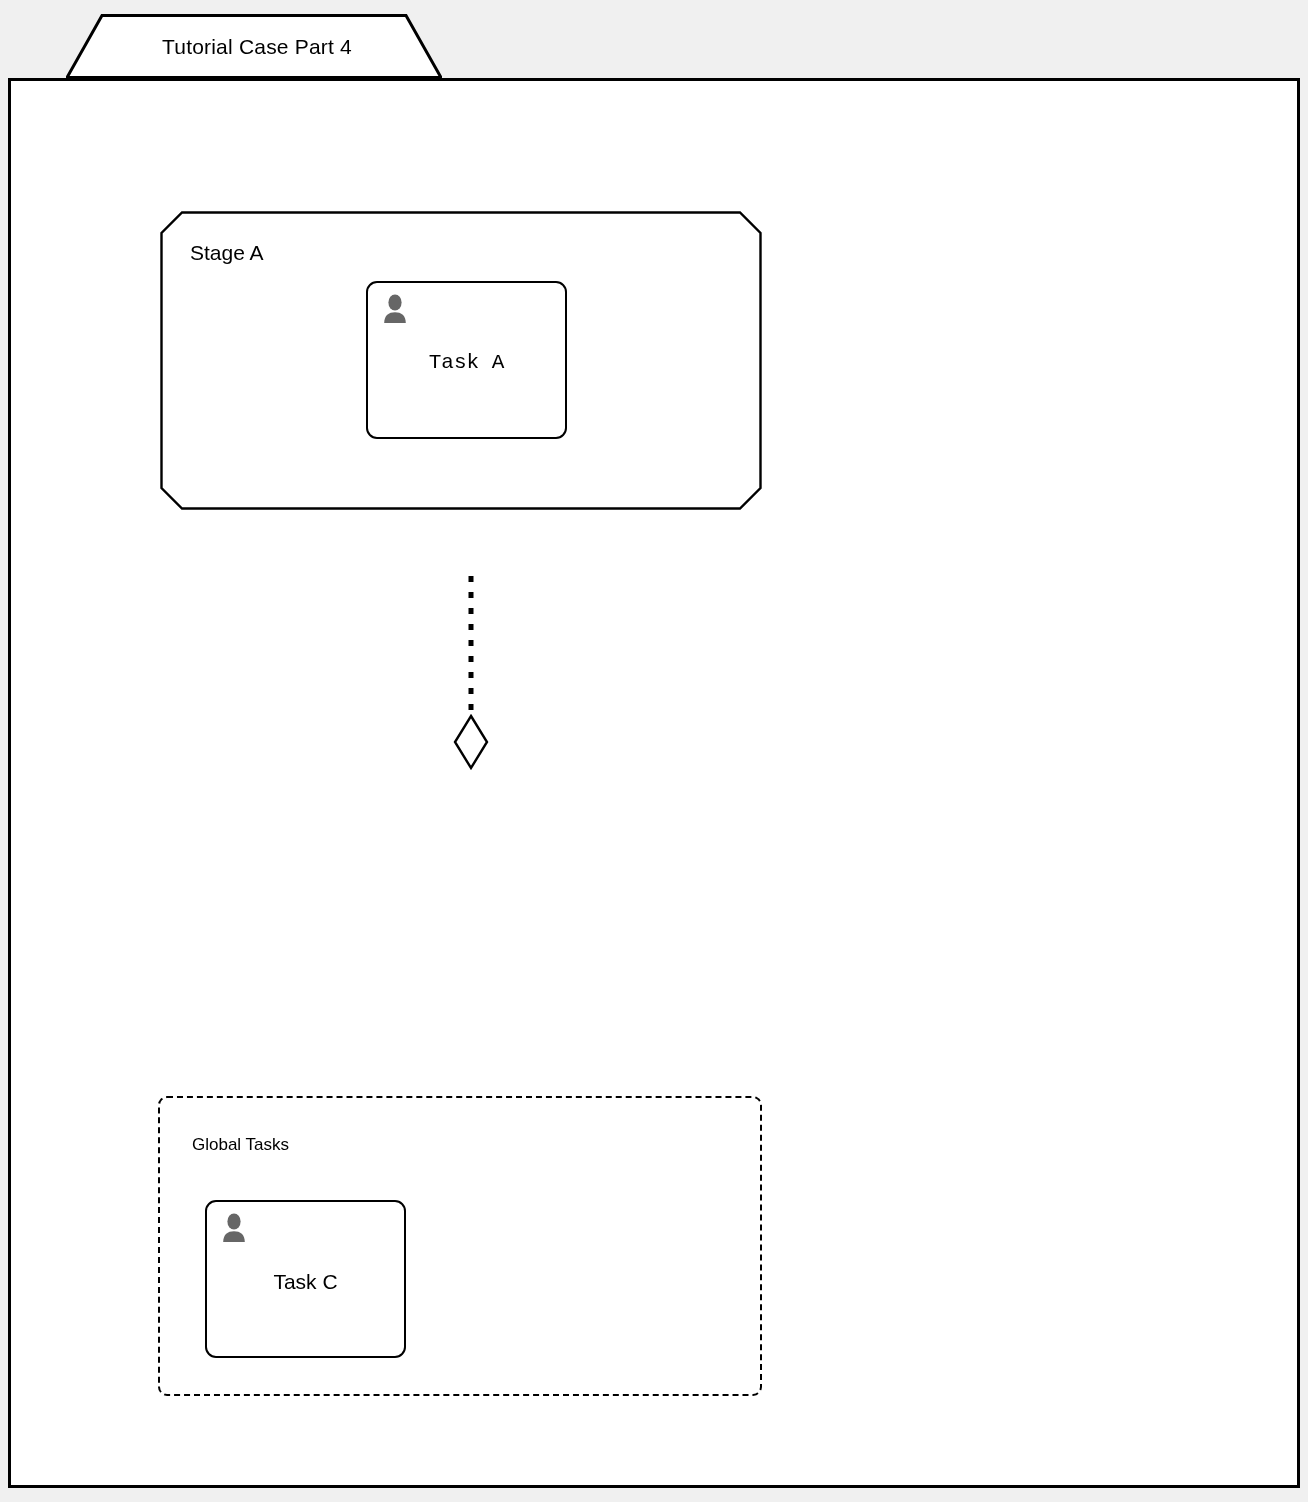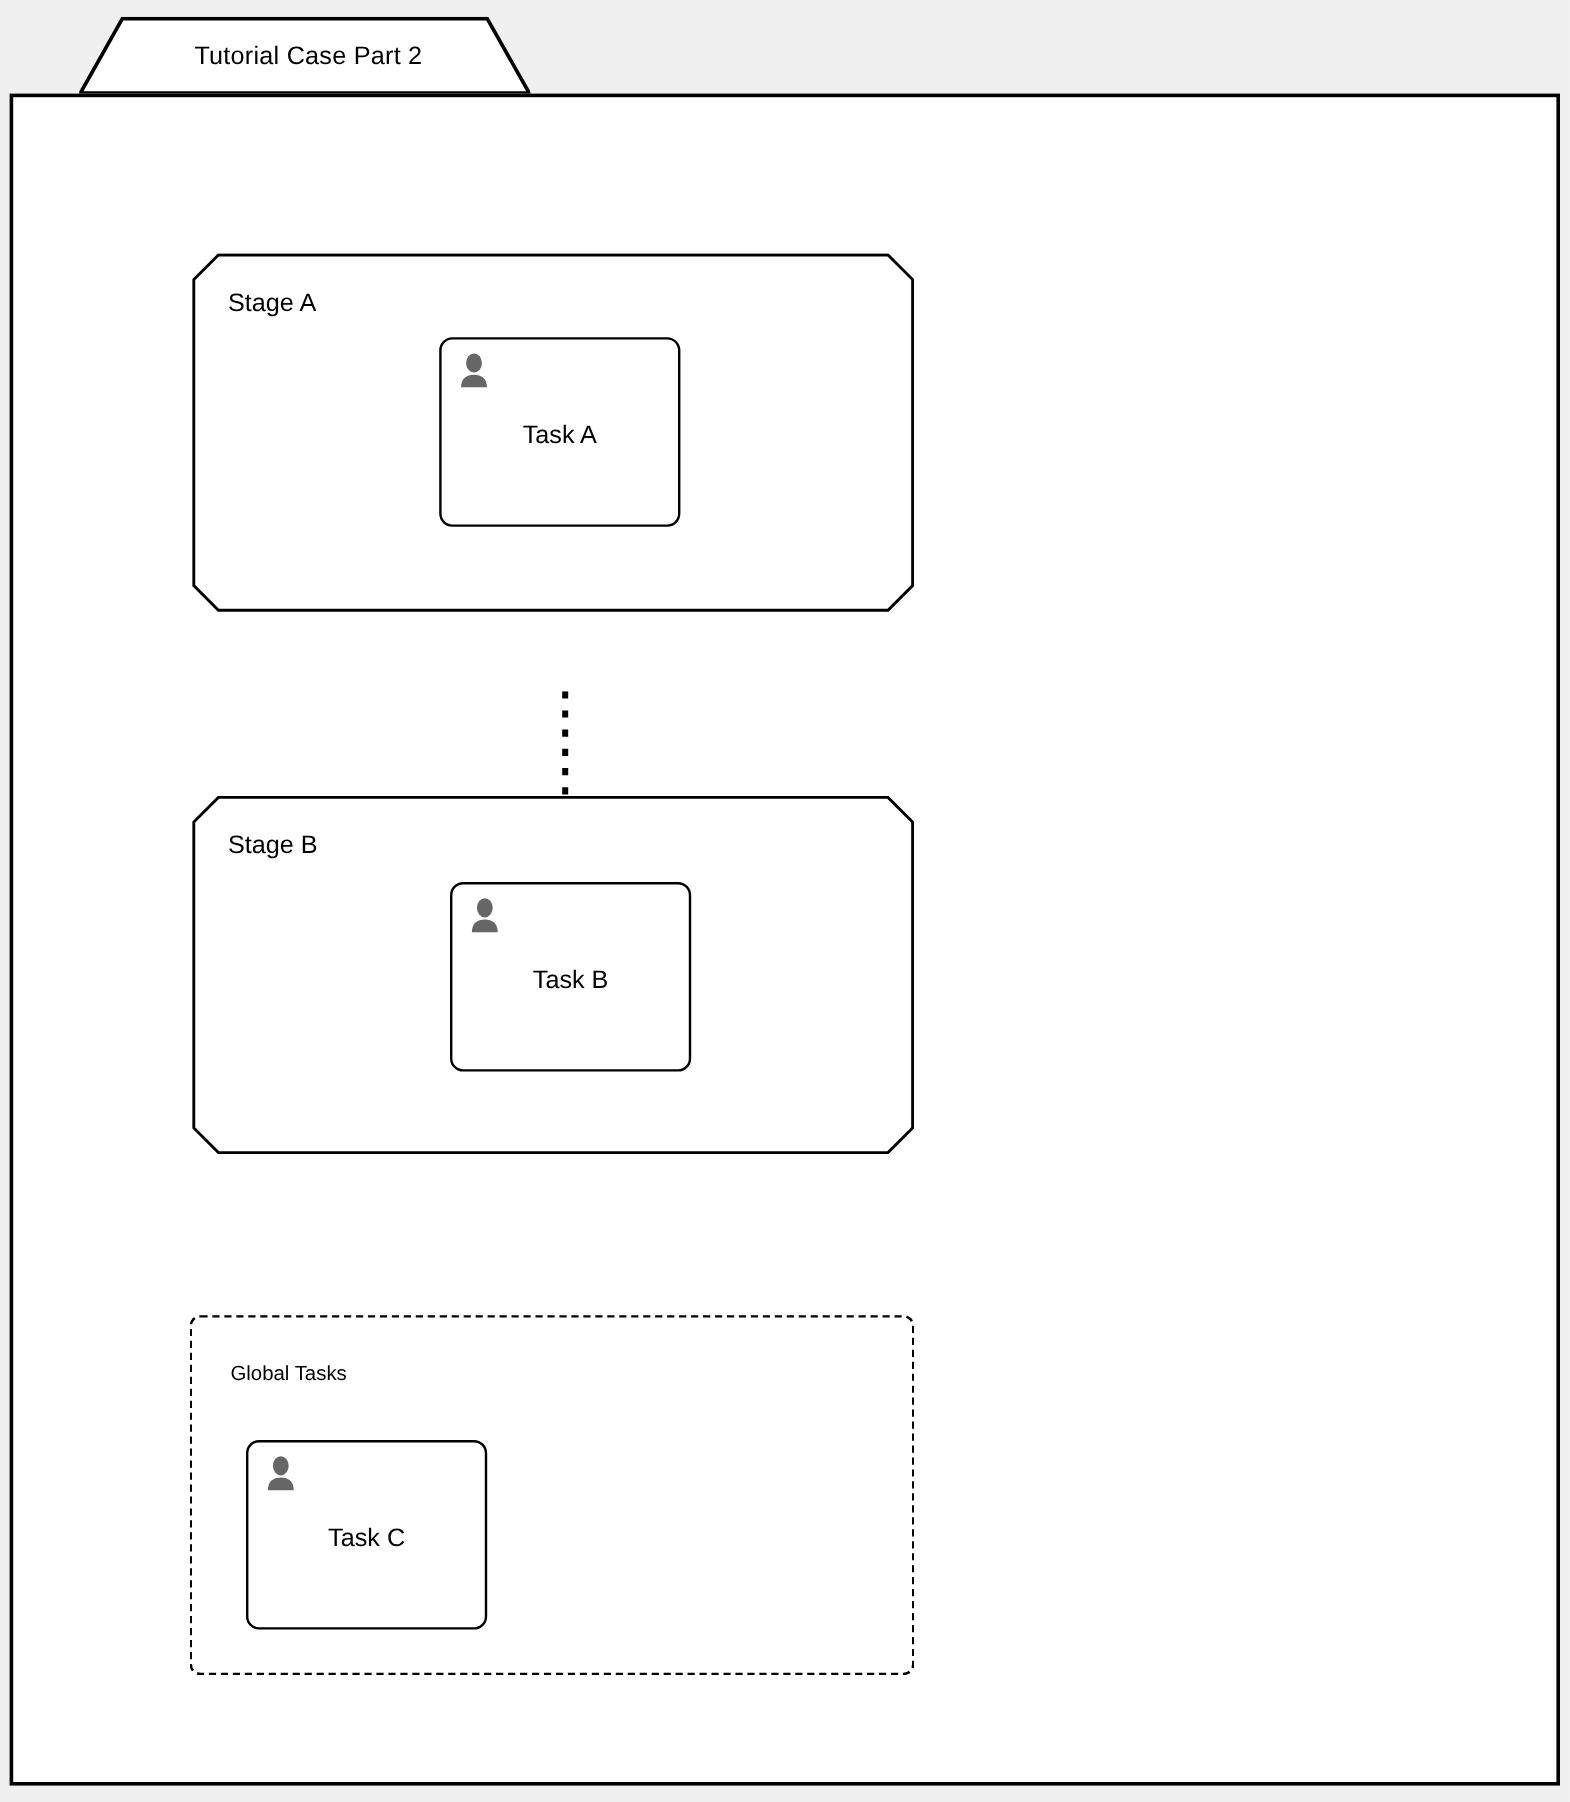--- a/index.html
+++ b/index.html
@@ -131,59 +131,45 @@
     height: 195px;
   }
 </style>
 </head>
 <body>
 
 <div id="title-tab">
   <svg class="tab-shape" viewBox="0 0 376 65" preserveAspectRatio="none">
     <polygon points="36,1.5 340,1.5 375,63.5 1,63.5" fill="#ffffff" stroke="#000000" stroke-width="3"></polygon>
   </svg>
-  <div class="tab-label">Tutorial Case Part 2</div>
+  <div class="tab-label">Tutorial Case Part 4</div>
 </div>
 
 <div id="diagram-frame">
 
   <div class="stage" id="stage-a">
     <svg class="stage-shape" viewBox="0 0 602 299" preserveAspectRatio="none">
       <polygon points="22,1.5 580,1.5 600.5,22 600.5,277 580,297.5 22,297.5 1.5,277 1.5,22" fill="#ffffff" stroke="#000000" stroke-width="2.4"></polygon>
     </svg>
     <div class="stage-label">Stage A</div>
 
-    <div class="task-box" style="left:206px; top:70px; width:201px; height:158px;">
+    <div class="task-box" style="left:206px; top:70px; width:201px; height:158px;font-family:Liberation Mono, monospace;">
       <svg class="person-icon" viewBox="0 0 28 30">
         <ellipse cx="14" cy="9.5" rx="6.6" ry="8" fill="#666666"></ellipse>
         <path d="M3.2 30 C3.2 22.4 7.7 19.2 14 19.2 C20.3 19.2 24.8 22.4 24.8 30 Z" fill="#666666"></path>
       </svg>
       <div class="task-label">Task A</div>
     </div>
   </div>
 
   <svg id="connector" viewBox="0 0 80 195">
     <line x1="40" y1="0" x2="40" y2="141" stroke="#000000" stroke-width="5" stroke-dasharray="6 10" stroke-linecap="butt"></line>
     <polygon points="40,140 56,166 40,192 24,166" fill="#ffffff" stroke="#000000" stroke-width="2.4"></polygon>
   </svg>
 
-  <div class="stage" id="stage-b">
-    <svg class="stage-shape" viewBox="0 0 602 299" preserveAspectRatio="none">
-      <polygon points="22,1.5 580,1.5 600.5,22 600.5,277 580,297.5 22,297.5 1.5,277 1.5,22" fill="#ffffff" stroke="#000000" stroke-width="2.4"></polygon>
-    </svg>
-    <div class="stage-label">Stage B</div>
-
-    <div class="task-box" style="left:215px; top:72px; width:201px; height:158px;">
-      <svg class="person-icon" viewBox="0 0 28 30">
-        <ellipse cx="14" cy="9.5" rx="6.6" ry="8" fill="#666666"></ellipse>
-        <path d="M3.2 30 C3.2 22.4 7.7 19.2 14 19.2 C20.3 19.2 24.8 22.4 24.8 30 Z" fill="#666666"></path>
-      </svg>
-      <div class="task-label">Task B</div>
-    </div>
-  </div>
 
   <div id="global-tasks">
     <div class="group-label">Global Tasks</div>
 
     <div class="task-box" style="left:45px; top:102px; width:201px; height:158px;">
       <svg class="person-icon" viewBox="0 0 28 30">
         <ellipse cx="14" cy="9.5" rx="6.6" ry="8" fill="#666666"></ellipse>
         <path d="M3.2 30 C3.2 22.4 7.7 19.2 14 19.2 C20.3 19.2 24.8 22.4 24.8 30 Z" fill="#666666"></path>
       </svg>
       <div class="task-label">Task C</div>

